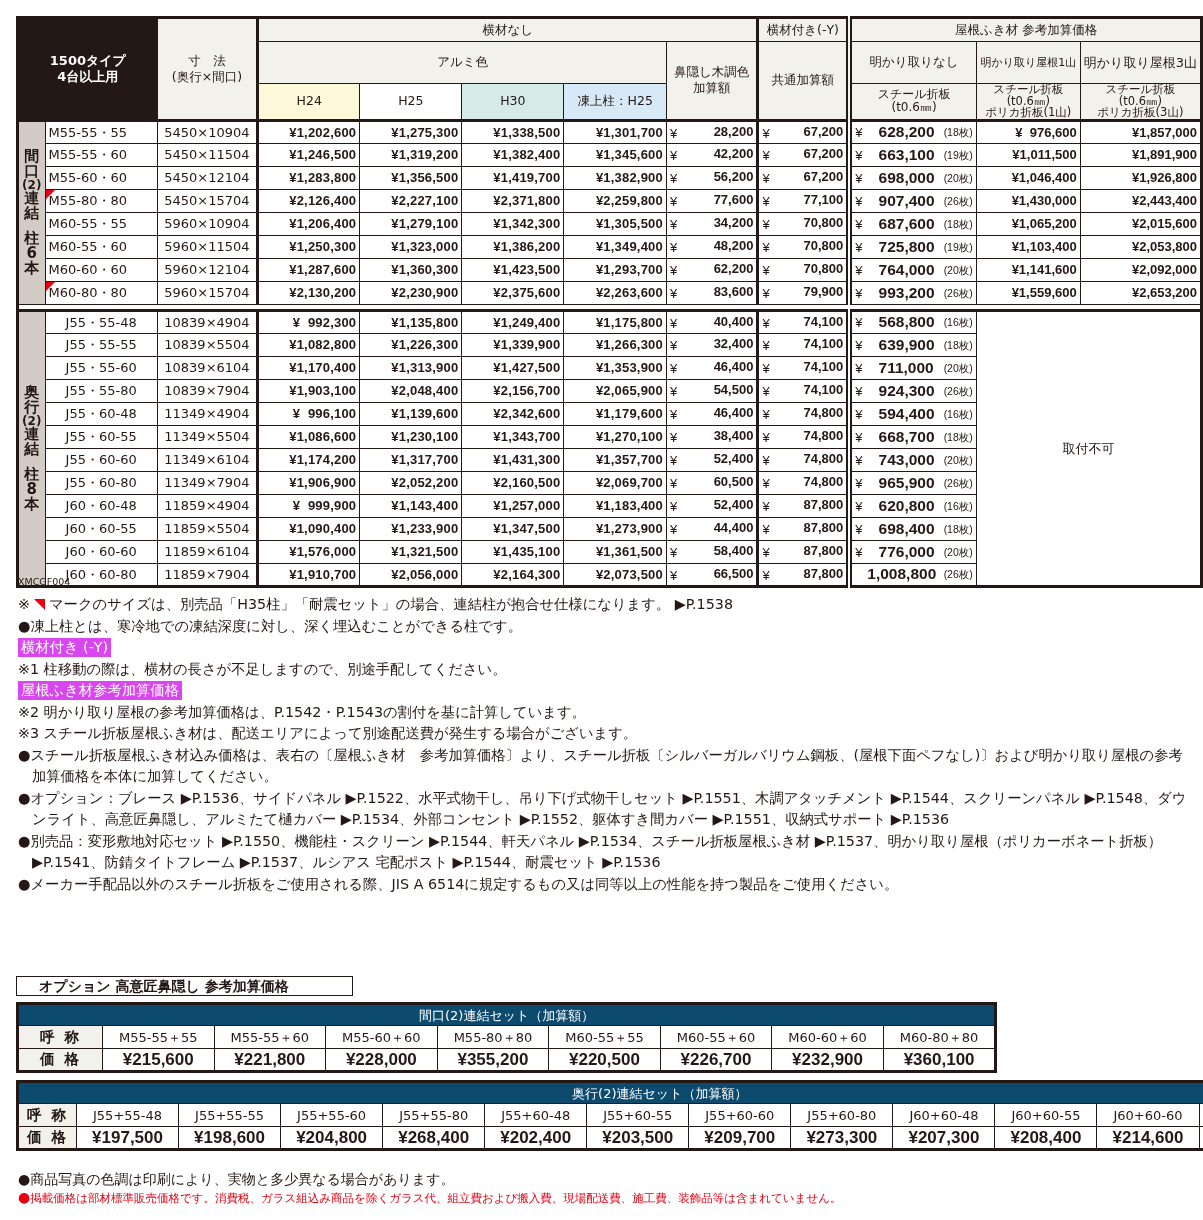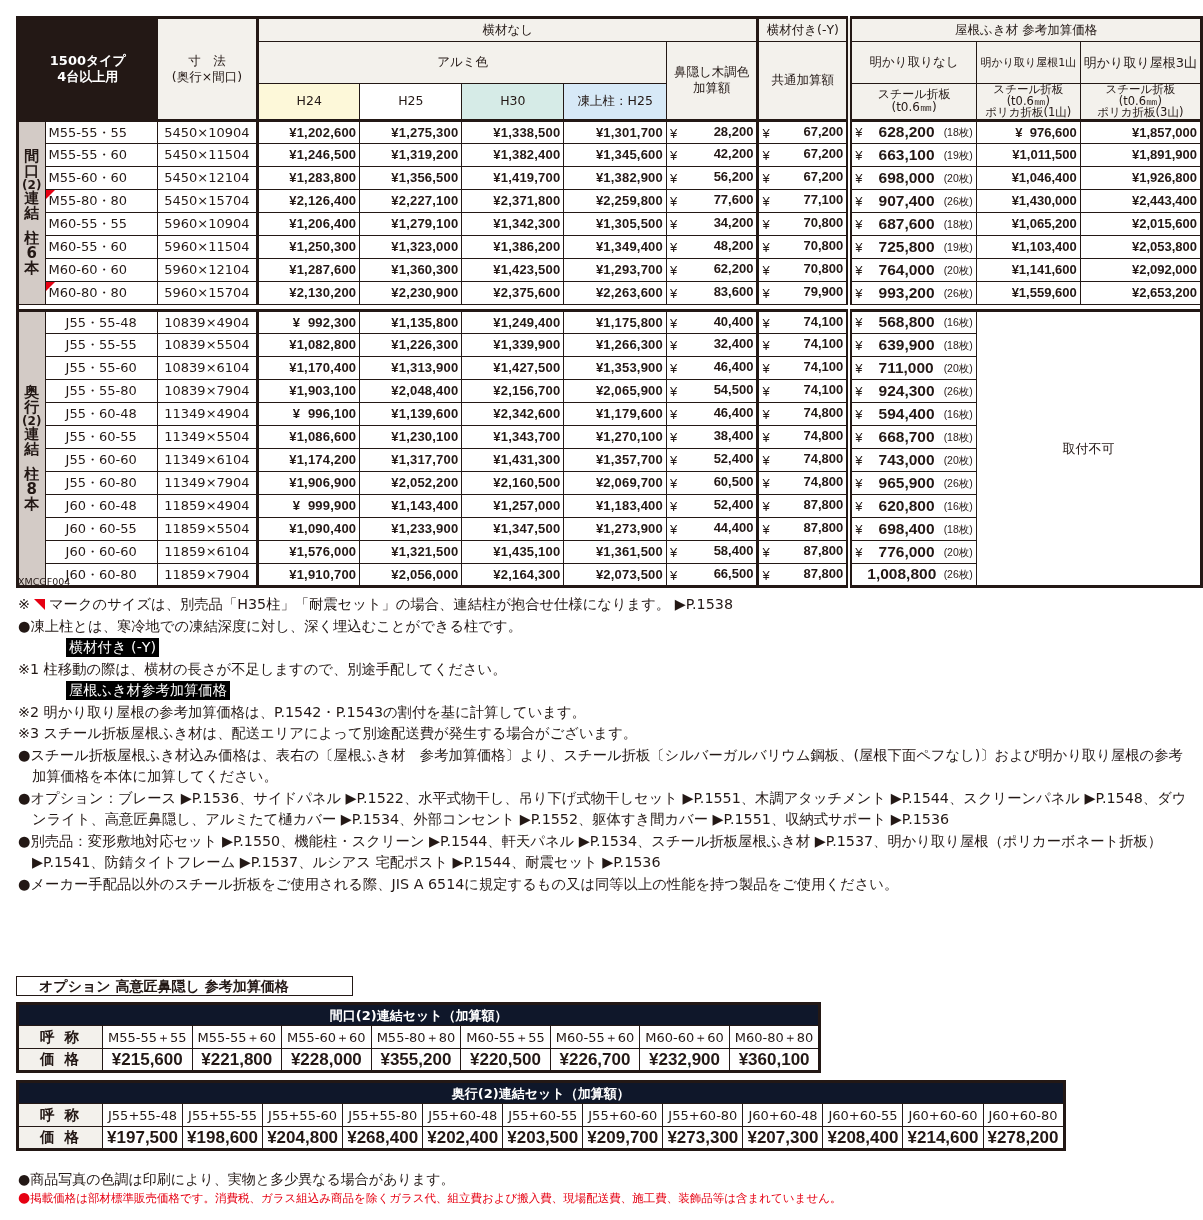--- a/index.html
+++ b/index.html
@@ -51,34 +51,34 @@
   .dbl-l { border-left: 6px double #231815 !important; }
   .gap td { border: none !important; height: 6px !important; padding: 0 !important; background: #fff; }
   .sect-top td, .sect-top th { border-top: 3px solid #231815 !important; }
   .redmark {
     position: absolute; left: 0; top: 0; width: 0; height: 0;
     border-top: 9px solid #e60012; border-right: 9px solid transparent;
   }
   .na-cell { text-align: center; font-size: 17px; background: #fff; }
   .code { position: absolute; left: 18px; top: 576px; font-size: 9.5px; }
   .notes { position: absolute; left: 18px; top: 594px; width: 1170px; font-size: 14.3px; line-height: 21.5px; }
-  .notes .tag { background: #000000; color: #fff; padding: 0 3px; display: inline-block; line-height: 19px; margin-left: 48px; }
+  .notes .tag { background: #d946ef; color: #fff; padding: 0 3px; display: inline-block; line-height: 19px; }
   .notes .indent { padding-left: 14px; text-indent: -14px; }
   .redflag { display: inline-block; width: 0; height: 0; border-top: 11px solid #e60012; border-left: 11px solid transparent; margin: 0 4px; vertical-align: -1px; }
   .opt-title {
     position: absolute; left: 16px; top: 976px; width: 337px; height: 20px;
     border: 1px solid #231815; font-size: 14px; font-weight: bold; padding-left: 22px; line-height: 18px;
   }
   .opt-table { position: absolute; left: 16px; }
   .opt-table td { border: 1px solid #231815; height: 23px; white-space: nowrap; line-height: 1; }
   .opt-table .bar {
-    background: #0f172a; color: #fff; font-weight: bold; font-size: 13px; text-align: center; height: 22px; margin-top: 28px;
+    background: #0c4a6e; color: #fff; font-weight: normal; font-size: 13px; text-align: center; height: 22px; margin-top: 28px;
   }
   .opt-table .lbl { background: #f3f1ec; width: 85px; text-align: center; font-size: 14.5px; font-weight: bold; letter-spacing: 10px; padding-left: 8px; }
-  .opt-table .nm { font-size: 13px; text-align: center; padding: 0 5px; }
+  .opt-table .nm { font-size: 13px; text-align: center; padding: 0 16px; }
   .opt-table .pr { font-size: 17px; font-weight: bold; font-family: "Liberation Sans", sans-serif; padding: 0 1px; text-align: center; }
   .opt-table { border: 3px solid #231815; }
   .footer { position: absolute; left: 18px; top: 1170px; font-size: 14px; line-height: 18px; }
   .footer .red { color: #e60012; font-size: 11.5px; }
 </style>
 </head>
 <body>
 
 <table class="main">
   <thead>

